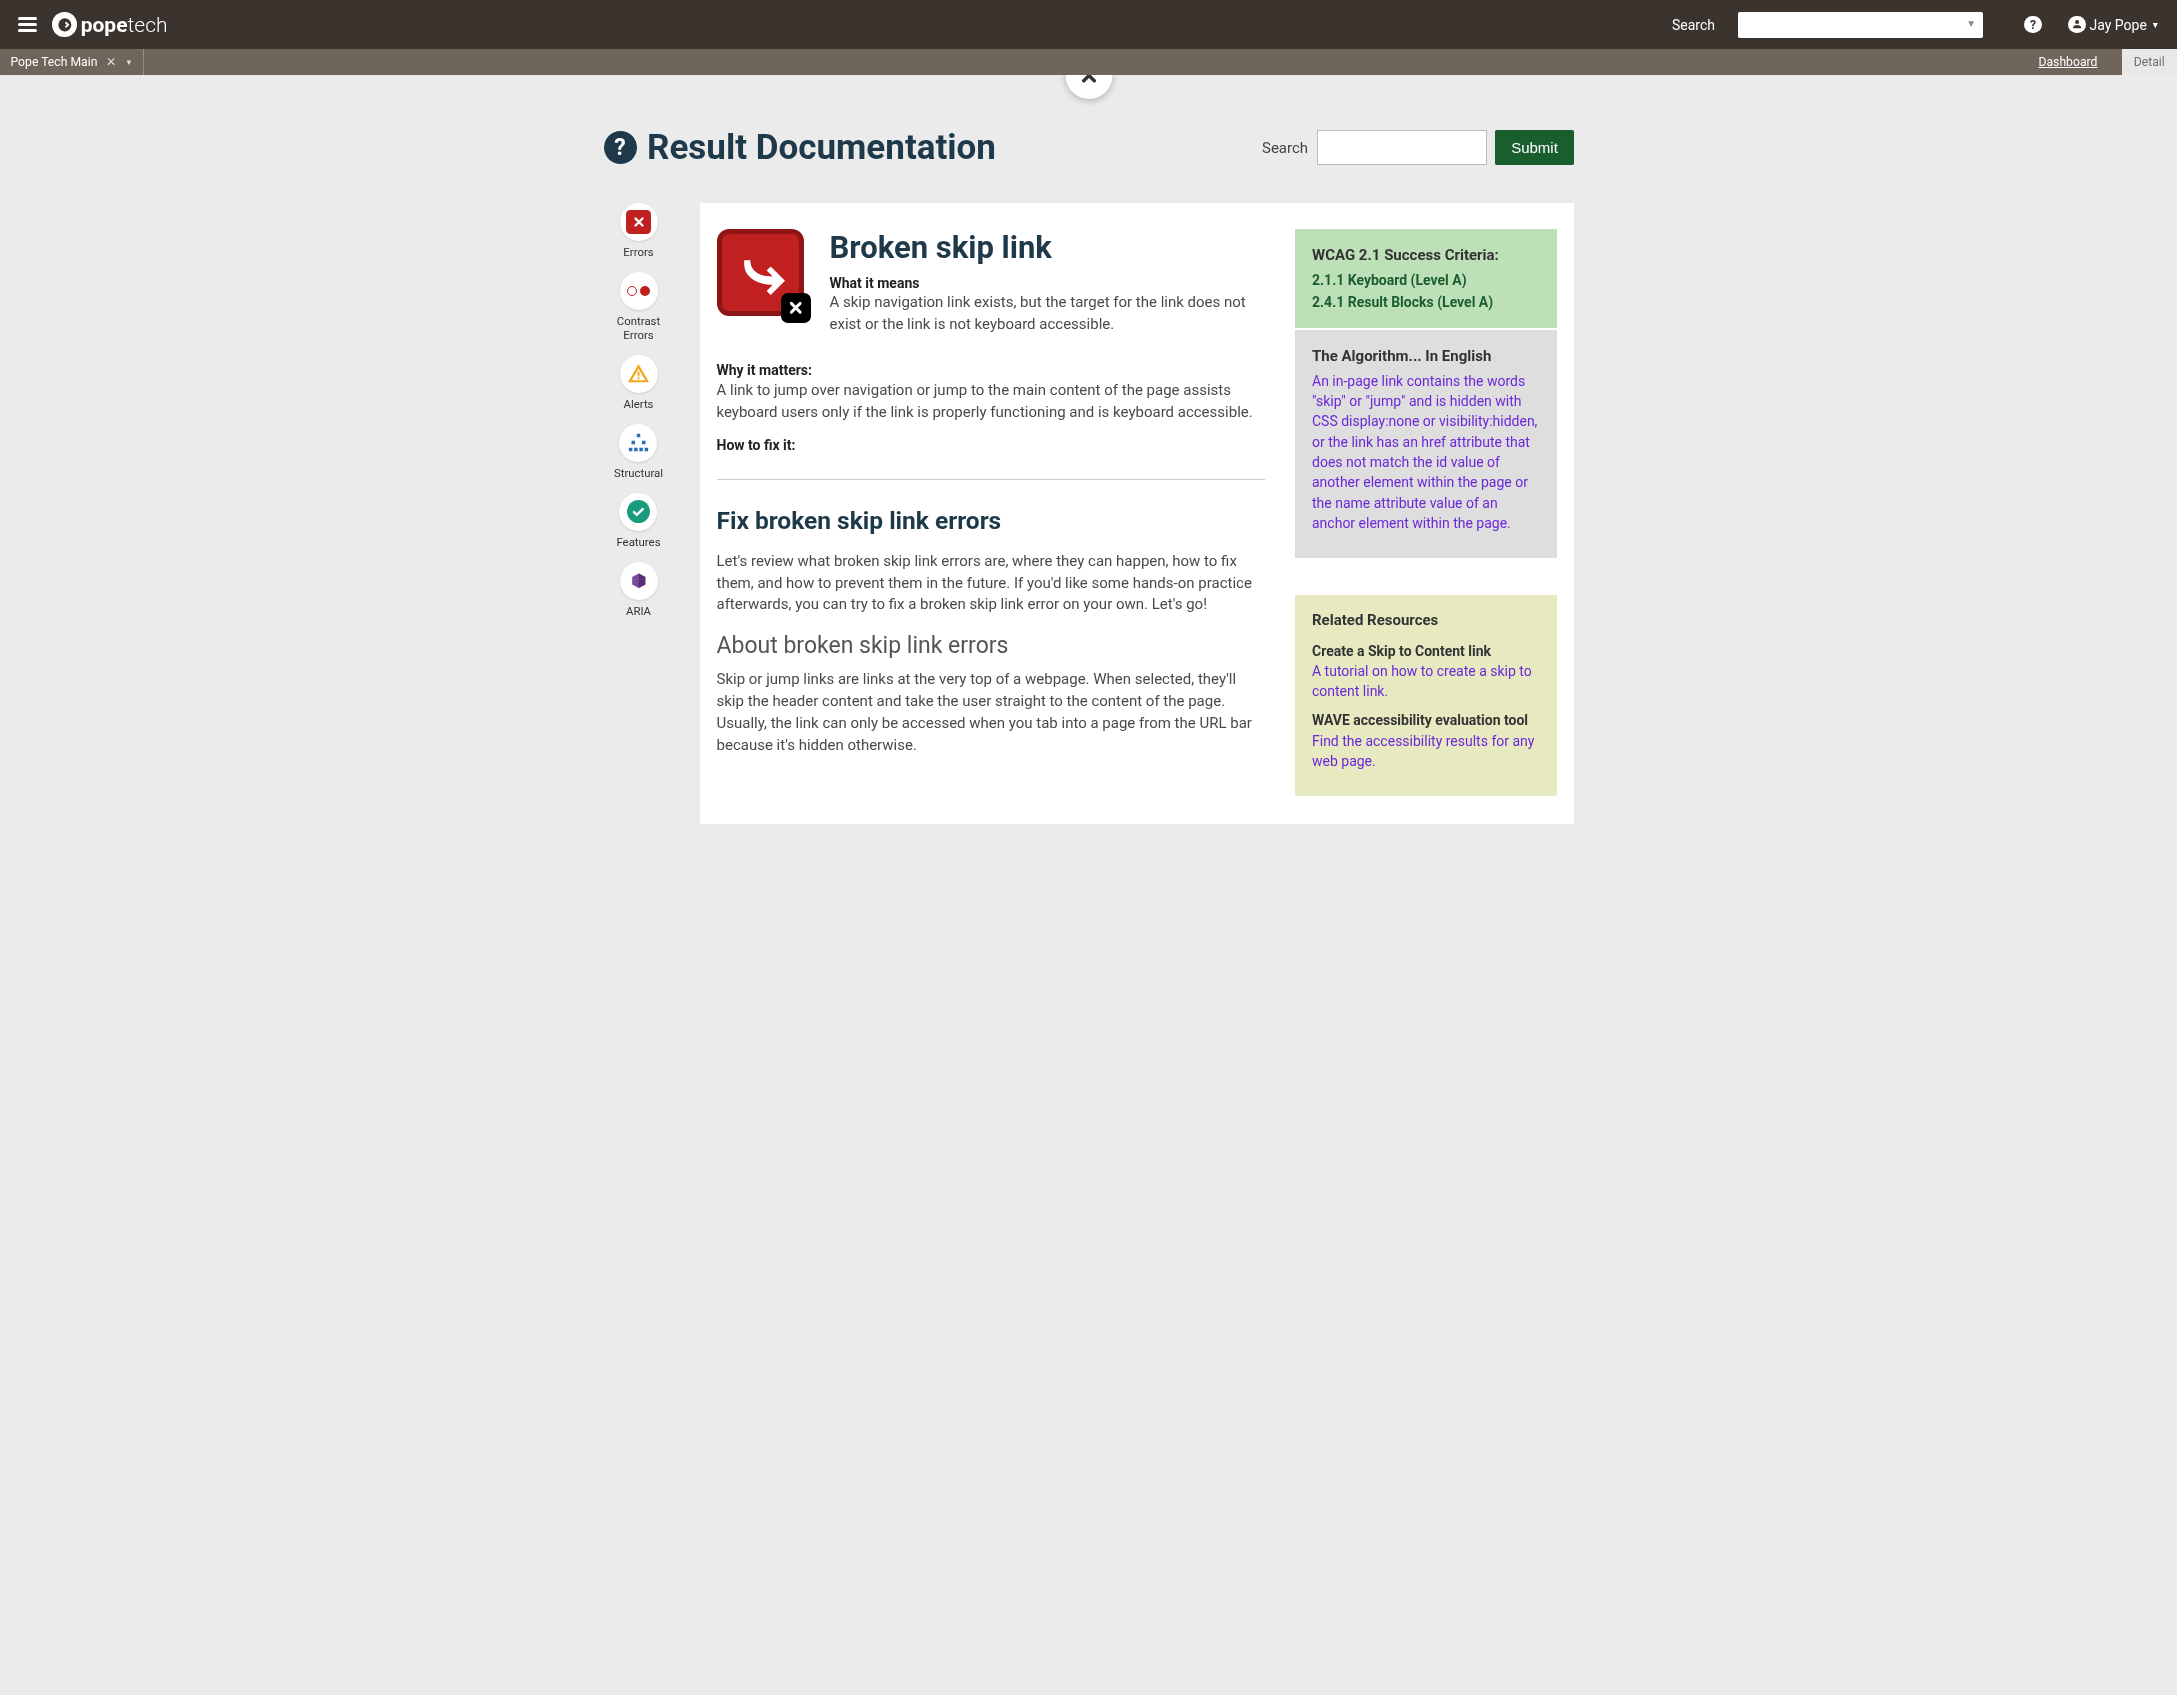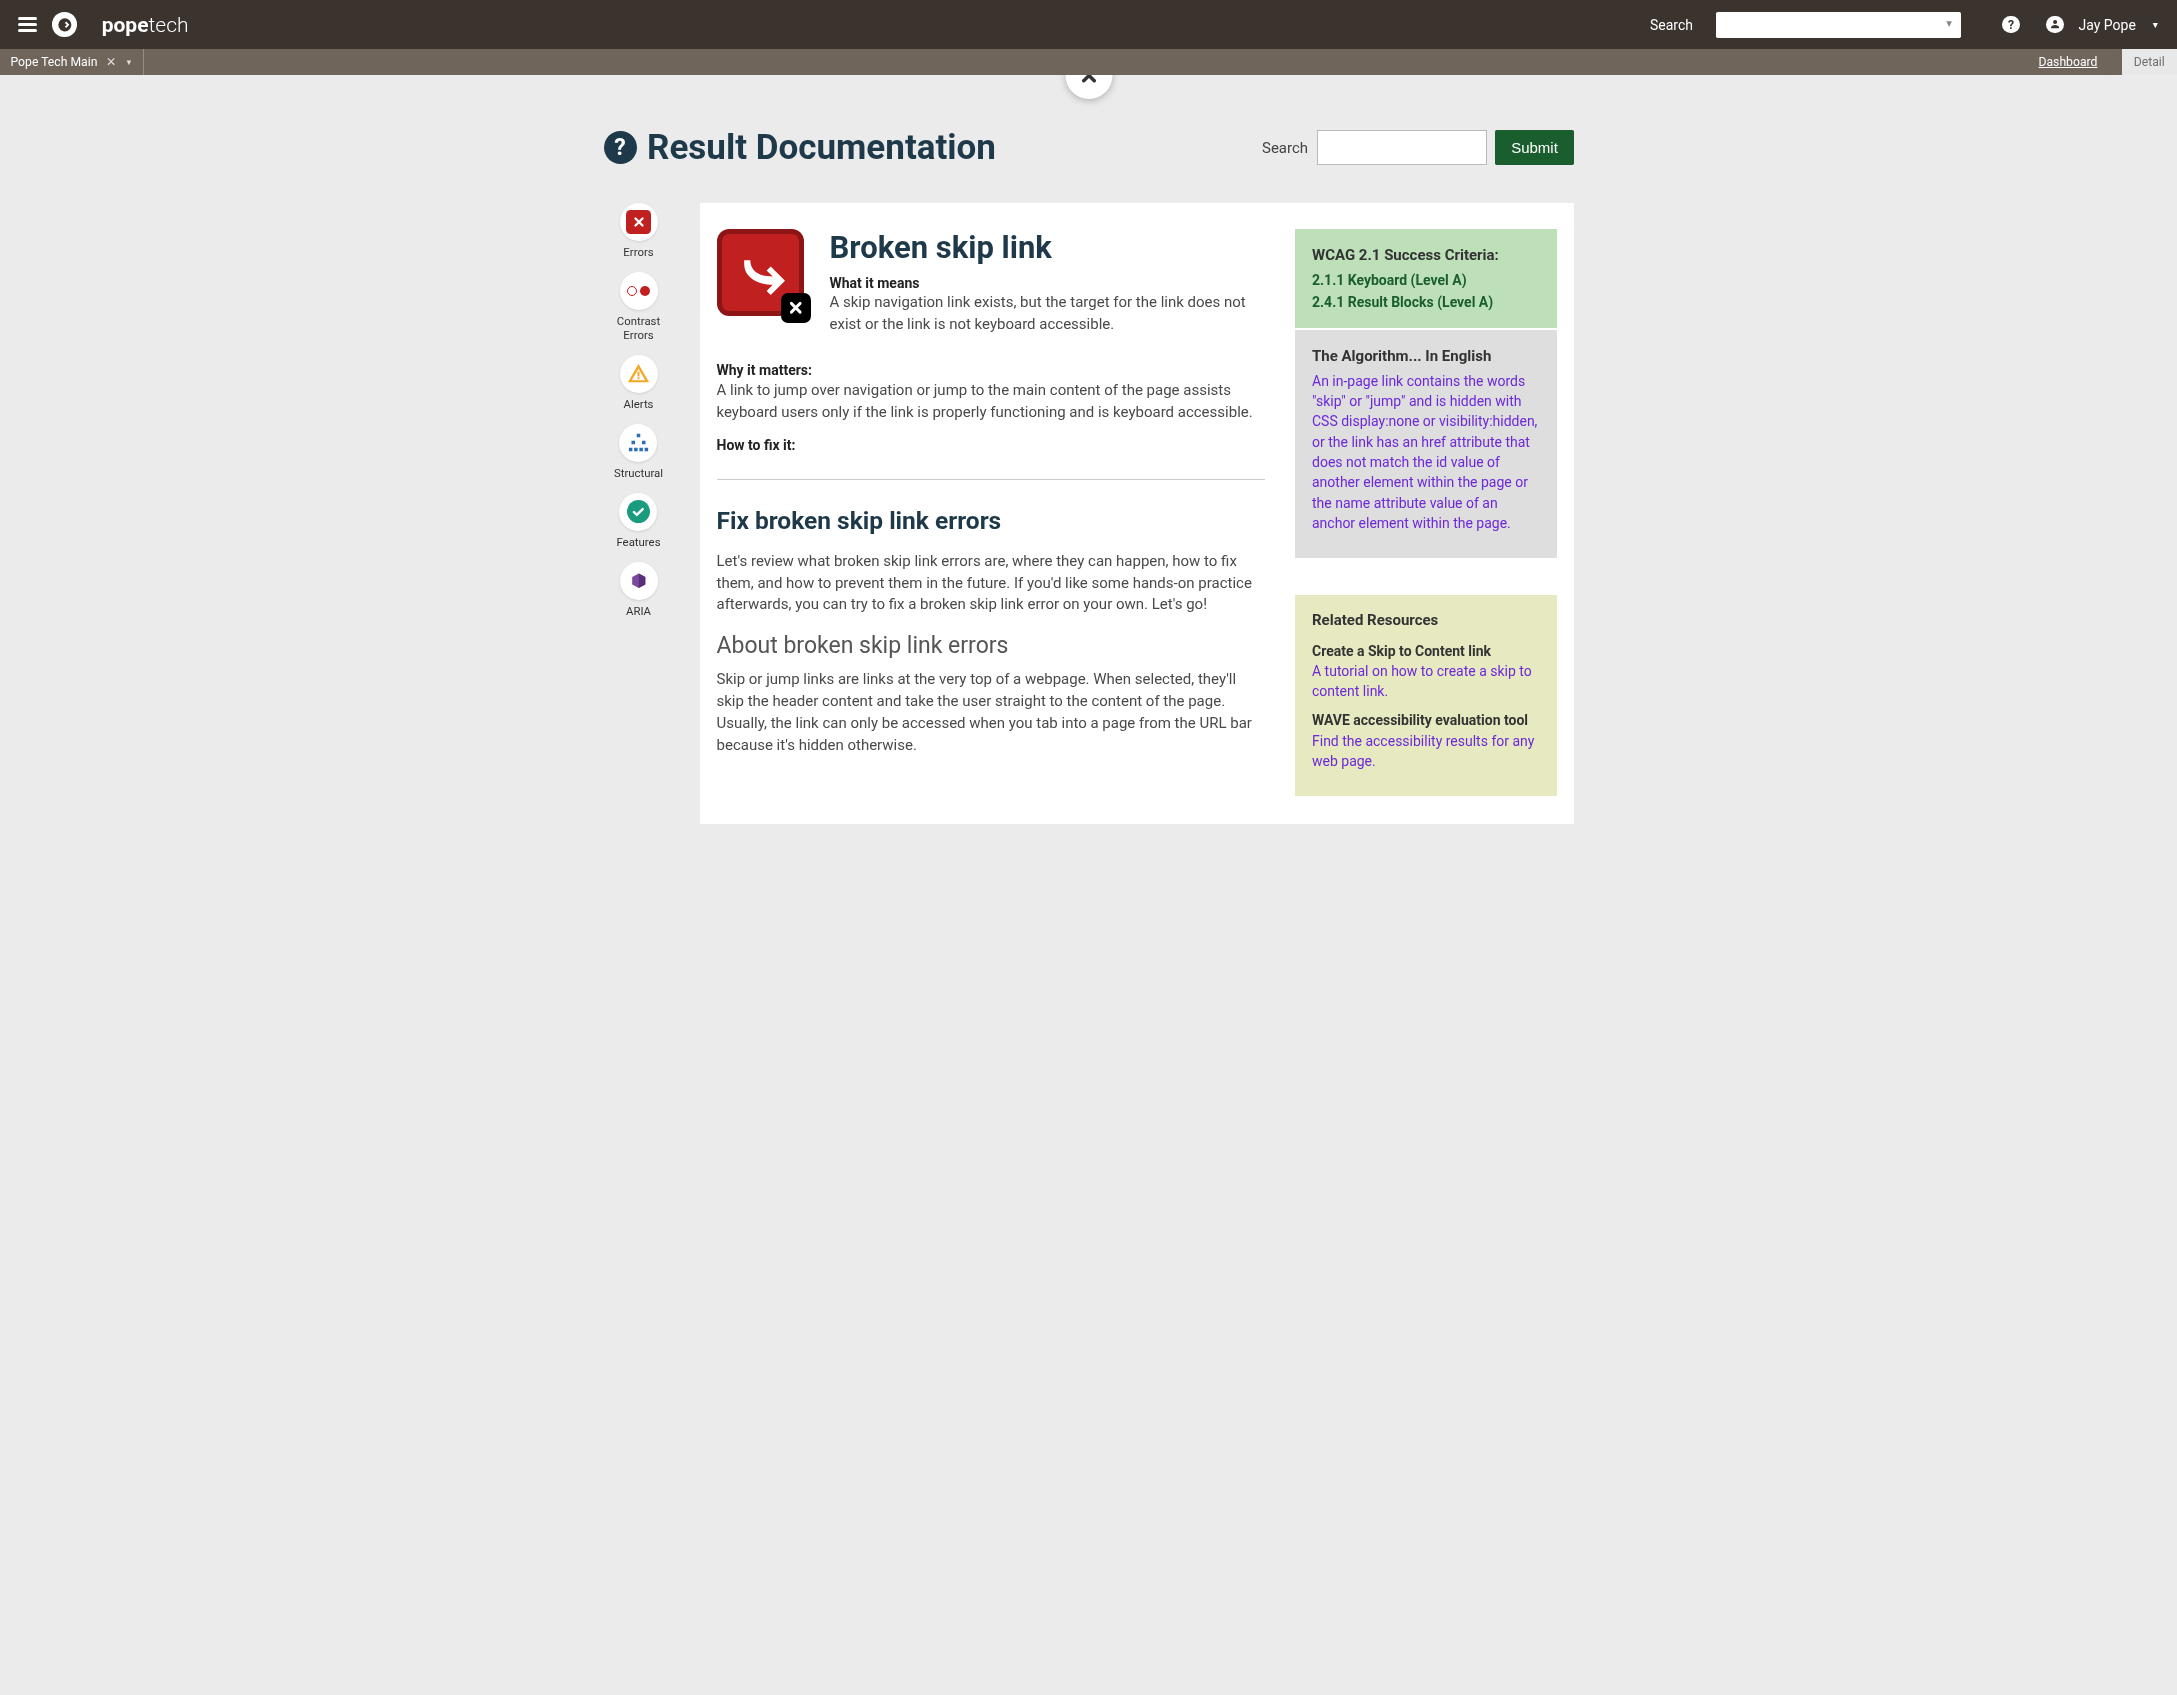--- a/index.html
+++ b/index.html
@@ -21,30 +21,30 @@
     --white:#ffffff;
     font-family:-apple-system,BlinkMacSystemFont,"Segoe UI",Roboto,"Helvetica Neue",Arial,sans-serif;
   }
   *{box-sizing:border-box;margin:0;padding:0;}
   body{background:var(--page-bg);color:var(--text-dark);overflow:hidden;}
 
   
   .appbar{background:var(--dark-brown);height:49px;display:flex;align-items:center;padding:0 17.5px;color:#fff;gap:15.7px;}
   .hamburger{display:flex;flex-direction:column;gap:3.5px;cursor:pointer;}
   .hamburger span{width:19px;height:2.6px;background:#fff;border-radius:1.7px;}
-  .logo{display:flex;align-items:center;gap:25px;font-size:21px;font-weight:400;text-align:center;}
+  .logo{display:flex;align-items:center;gap:4px;font-size:21px;font-weight:400;text-align:center;}
   .logo-circ{width:24.5px;height:24.5px;border-radius:50%;background:#fff;display:flex;align-items:center;justify-content:center;}
   .logo-circ svg{width:15.7px;height:15.7px;}
   .appbar .spacer{flex:1;}
   .search-lbl{font-size:14px;margin-right:7px;}
   .top-search{width:245px;height:26px;background:#fff;border:none;border-radius:1.7px;position:relative;}
   .top-search::after{content:"▾";position:absolute;right:8.7px;top:4.4px;color:#888;font-size:11.4px;}
   .help-ic,.user-ic{width:17.5px;height:17.5px;border-radius:50%;background:#fff;color:var(--dark-brown);display:flex;align-items:center;justify-content:center;font-weight:bold;font-size:12.2px;}
   .help-ic{margin-left:26px;}
-  .user{display:flex;align-items:center;gap:15px;cursor:pointer;margin-left:10.5px;}
+  .user{display:flex;align-items:center;gap:4px;cursor:pointer;margin-left:10.5px;}
   .user .caret{font-size:8.7px;}
 
   
   .tabrow{background:var(--mid-brown);height:26px;display:flex;align-items:stretch;color:#fff;font-size:12.2px;}
   .tab{display:flex;align-items:center;padding:0 10.5px;gap:8.7px;border-right:0.9px solid rgba(255,255,255,.25);}
   .tab .close{font-size:12.2px;cursor:pointer;color:#ddd;}
   .tab .caret{font-size:7.9px;color:#ddd;}
   .tabrow .spacer{flex:1;}
   .crumb{padding:0 12.2px;display:flex;align-items:center;text-decoration:underline;cursor:pointer;background:var(--mid-brown);}
   .crumb.active{background:var(--light-gray);color:#707070;text-decoration:none;position:relative;}

